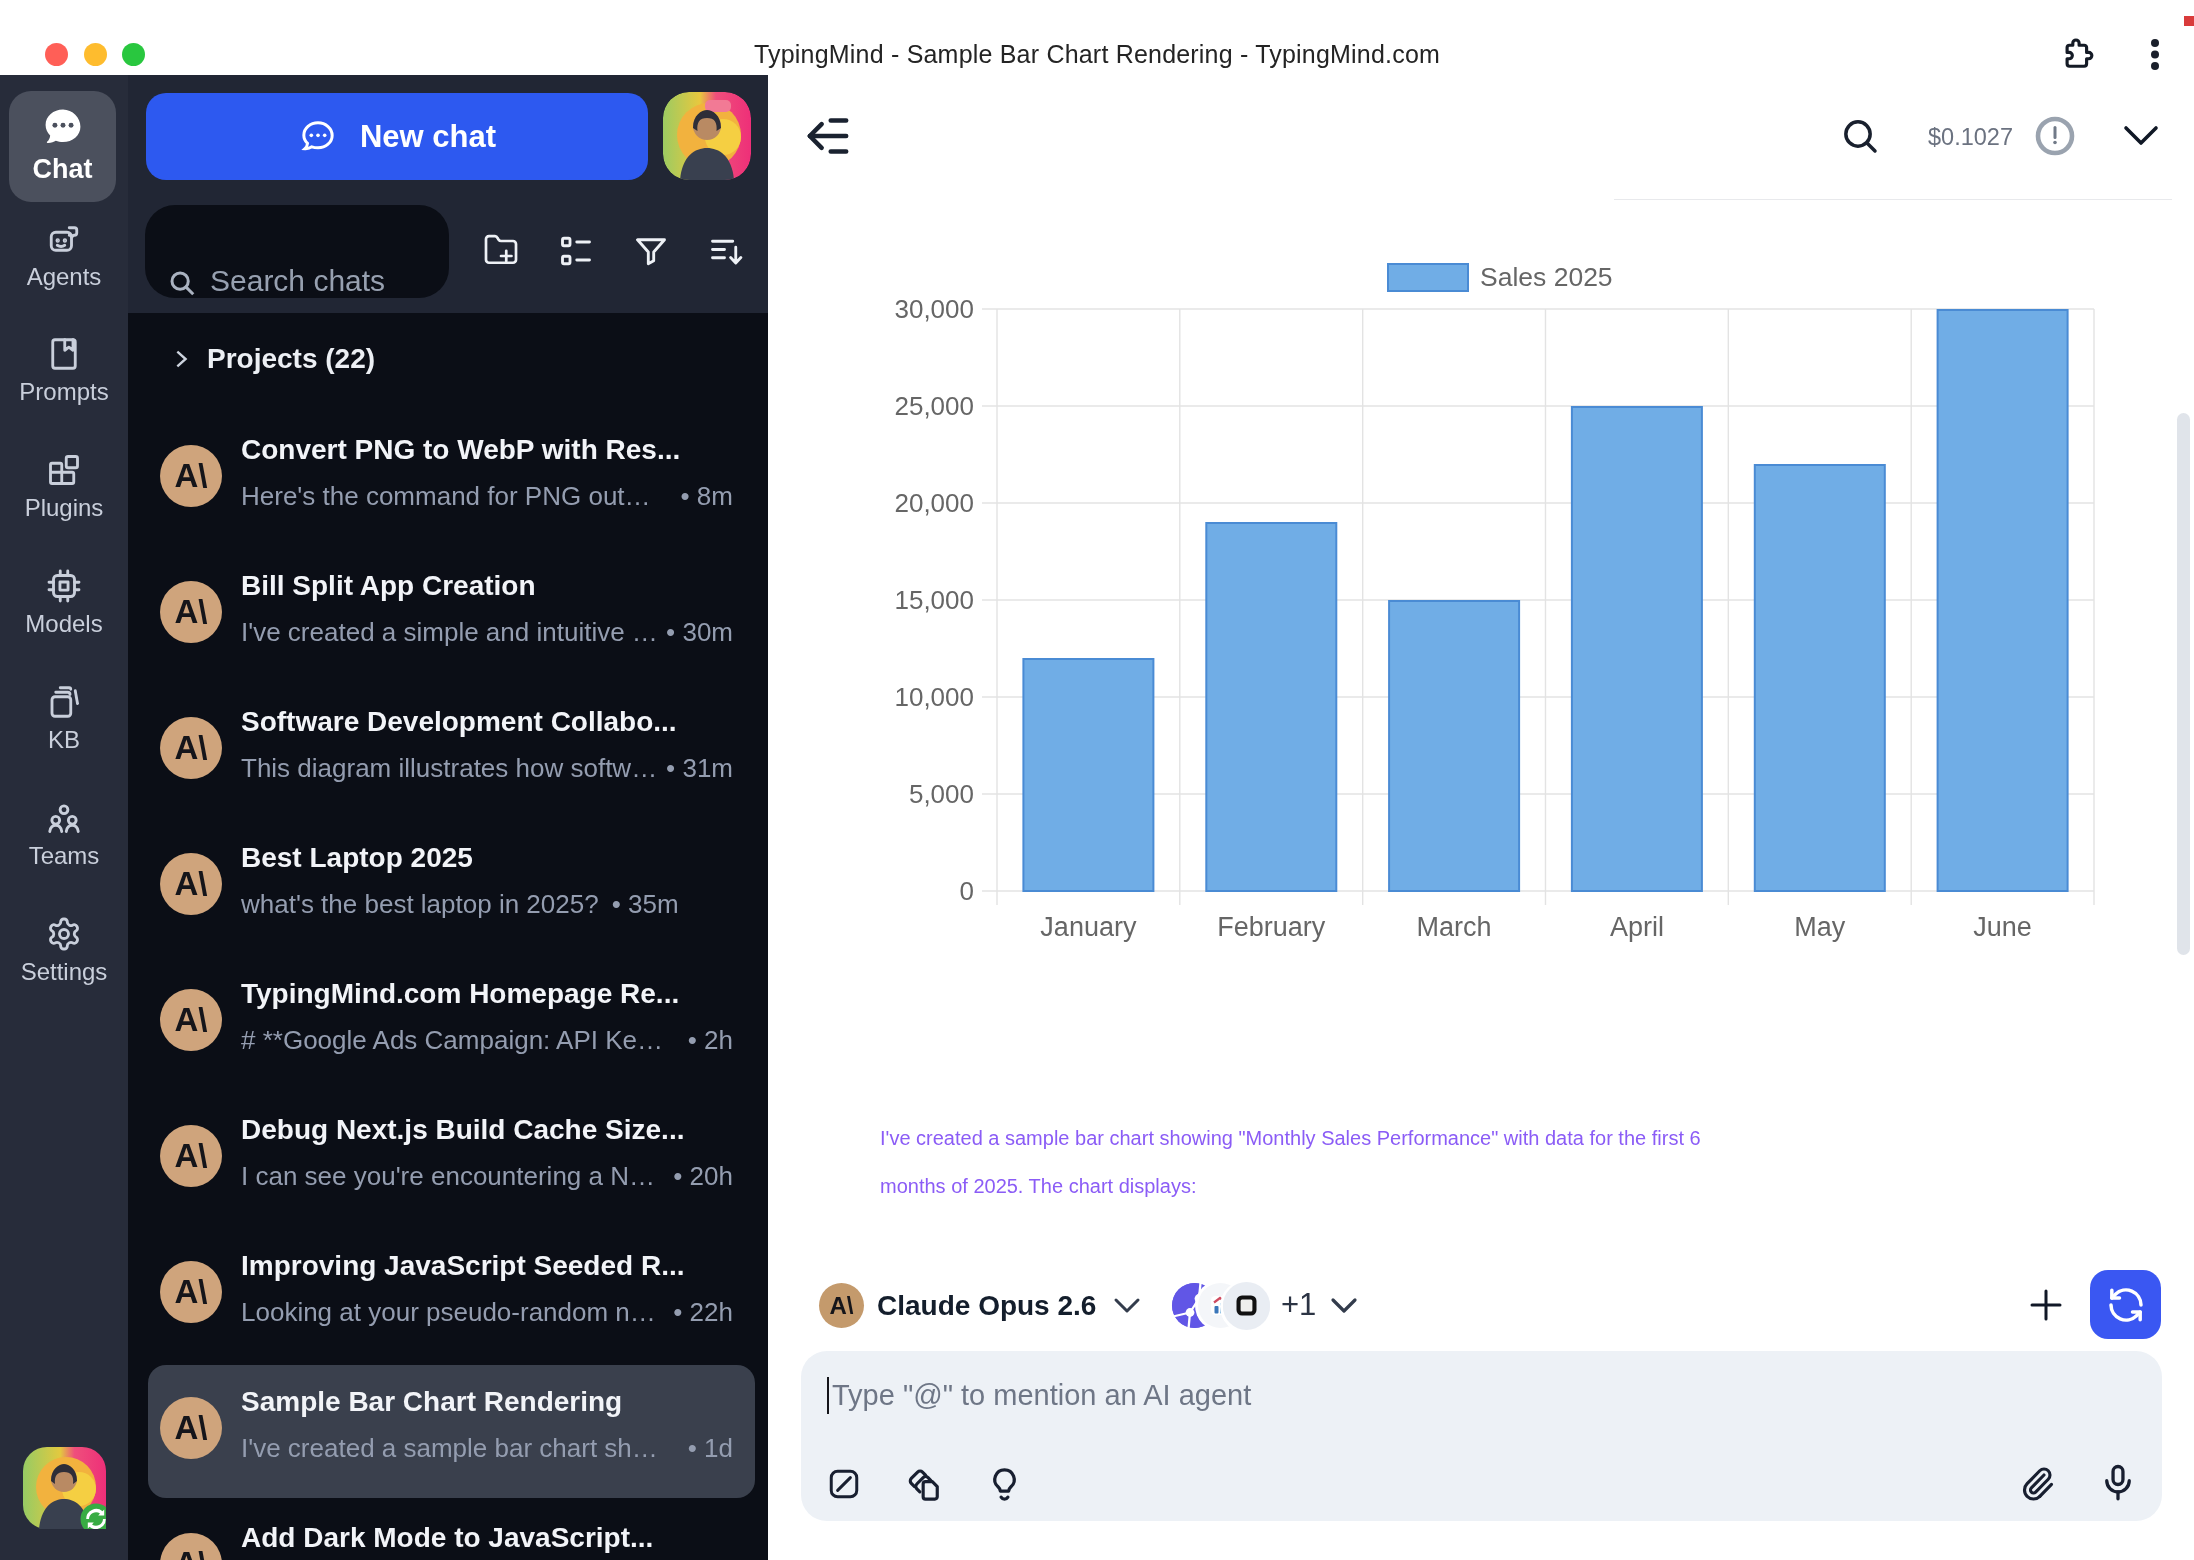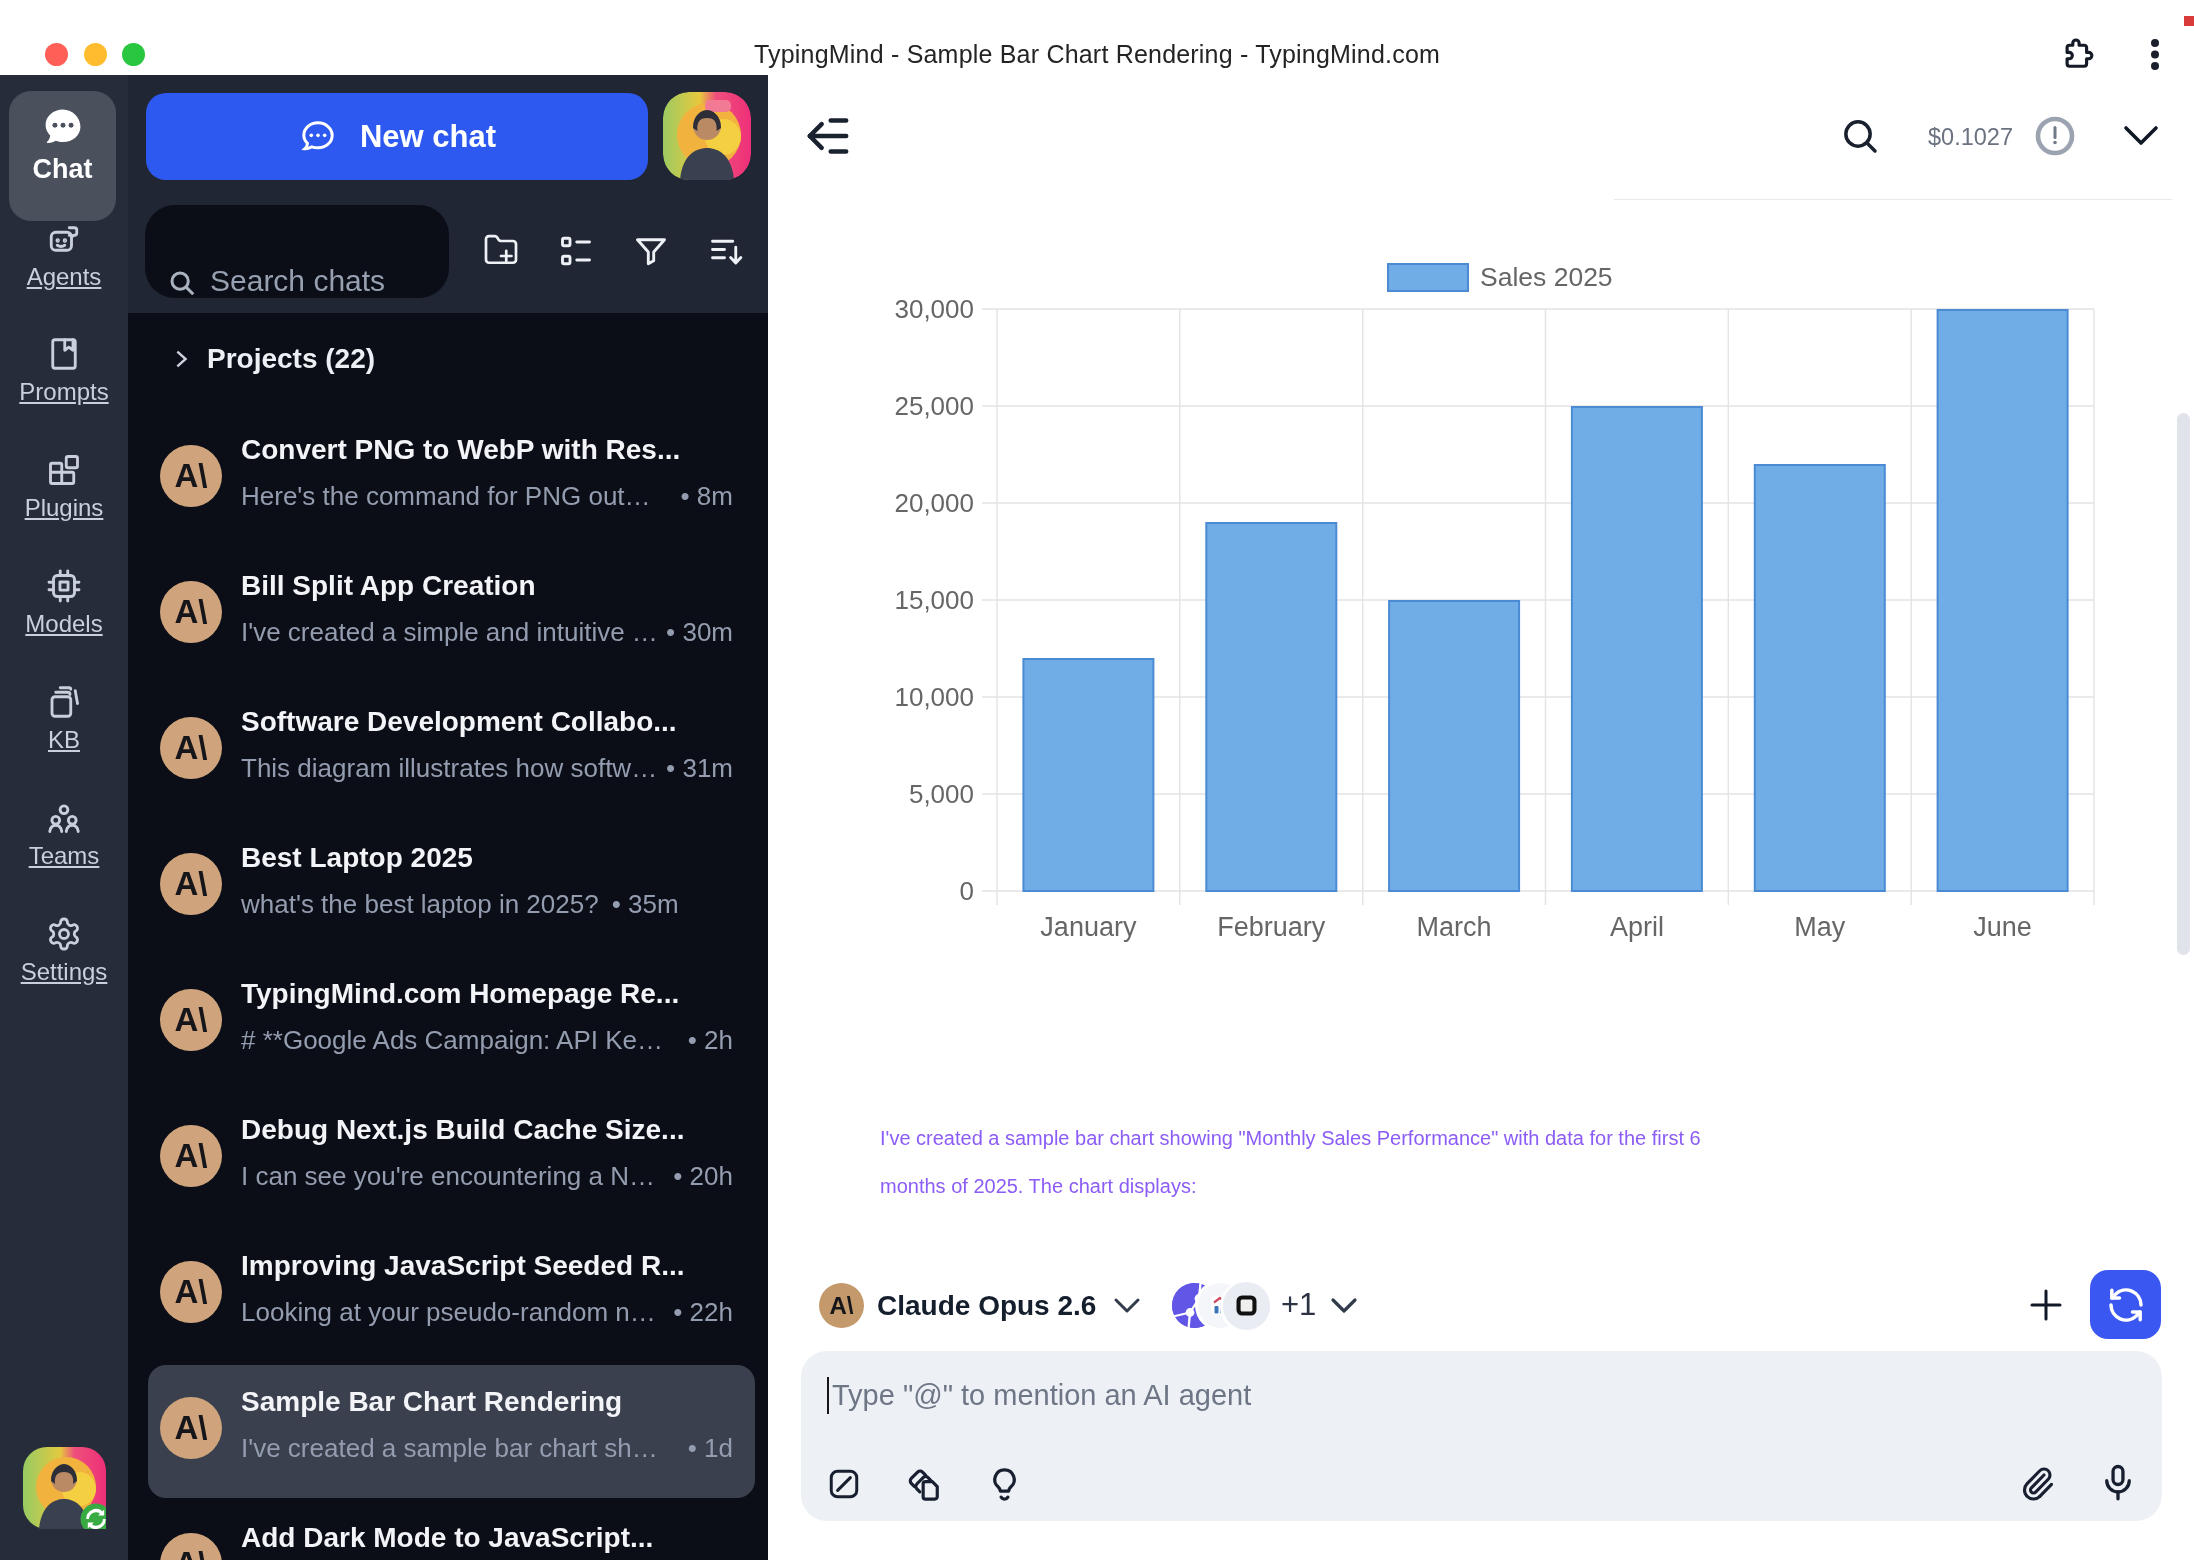--- a/index.html
+++ b/index.html
@@ -8,24 +8,24 @@
   .abs { position:absolute; }
   #page { position:relative; width:2194px; height:1560px; }
 
   
   #titlebar { left:0; top:16px; width:2194px; height:75px; background:#fff; }
   .light { width:23px; height:23px; border-radius:50%; top:27px; }
   #title-text { width:2194px; top:24px; text-align:center; font-size:25px; font-weight:500; color:#242424; letter-spacing:.2px;}
 
   
   #rail { left:0; top:75px; width:128px; height:1485px; background:#272c3a; }
-  #chat-tile { left:9px; top:16px; width:107px; height:130px; border-radius:22px; background:#4b505d; text-align:center; }
+  #chat-tile { left:9px; top:16px; width:107px; height:111px; border-radius:22px; background:#4b505d; text-align:center; }
   #chat-tile .lbl { top:63px; width:107px; text-align:center; color:#fff; font-weight:700; font-size:27px; }
   .rail-item { width:128px; text-align:center; color:#c9cfdb; }
-  .rail-item .lbl { font-size:24px; margin-top:6px;text-decoration:underline; }
+  .rail-item .lbl { font-size:24px; margin-top:6px; }
 
   
   #sidebar { left:128px; top:75px; width:640px; height:1485px; background:#212634; }
   #newchat { left:18px; top:18px; width:502px; height:87px; border-radius:20px; background:#2d59f0;
      color:#fff; font-size:31px; font-weight:600; display:flex; align-items:center; justify-content:center; gap:22px; }
   #side-avatar { left:535px; top:17px; width:88px; height:88px; border-radius:26px; overflow:hidden; }
   #searchbox { left:17px; top:130px; width:304px; height:93px; border-radius:30px; background:#0b0e16;
      display:flex; align-items:flex-end; color:#97a0b0; font-size:30px; }
   #list { left:0; top:238px; width:640px; height:1247px; background:#0b0e16; }
   #projects-row { left:42px; top:30px; color:#eceff4; font-size:28px; font-weight:700; display:flex; align-items:center; gap:15px;}

